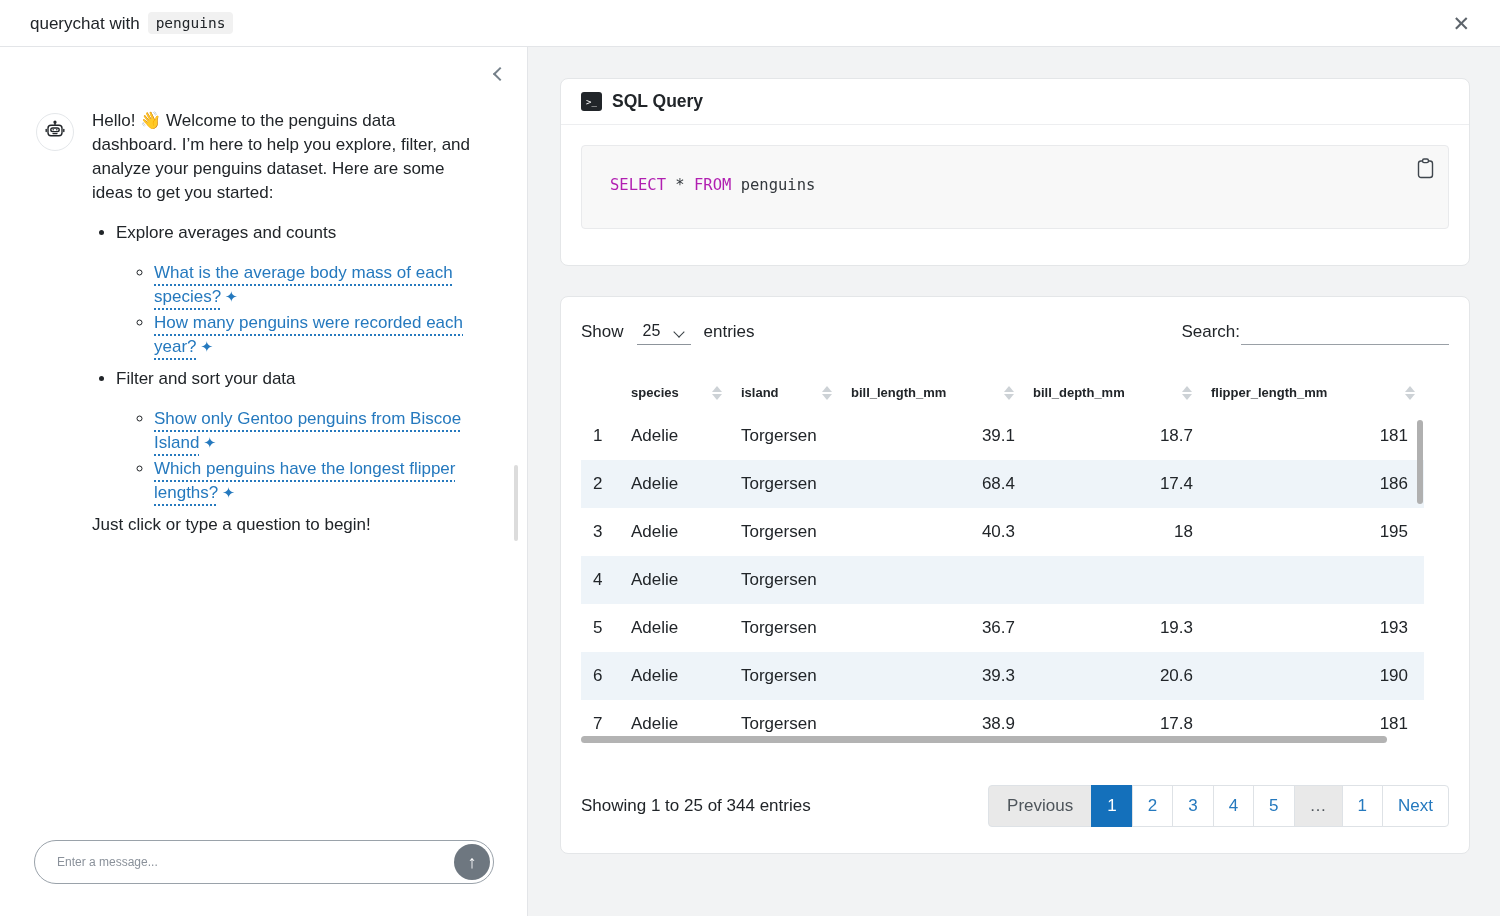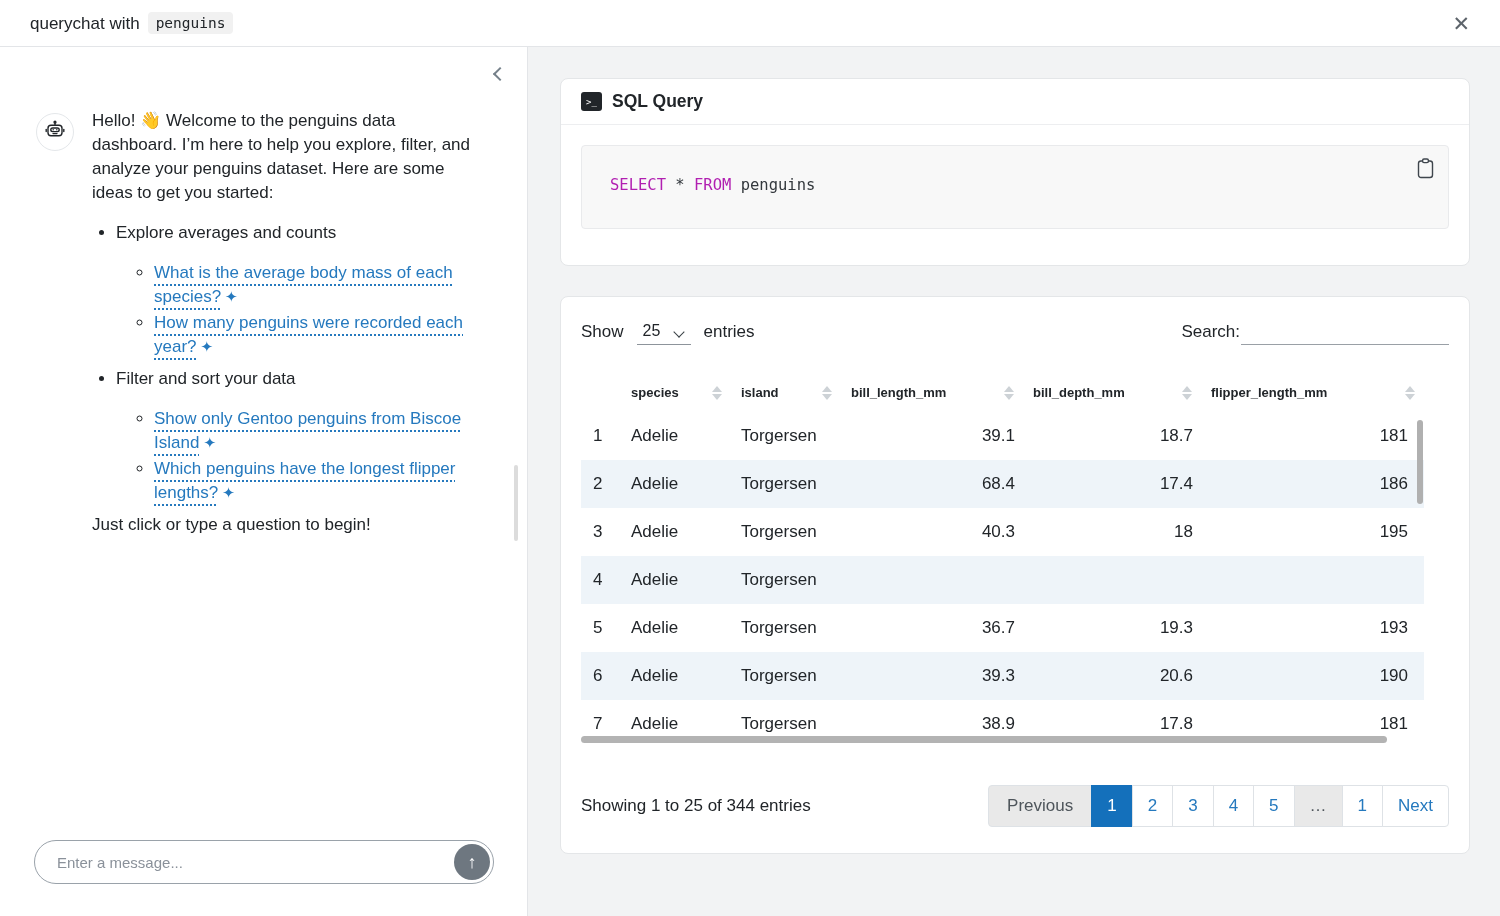--- a/index.html
+++ b/index.html
@@ -28,21 +28,21 @@
   .msg-body p{margin:0 0 16px}
   .msg-body ul{margin:0 0 4px;padding-left:24px}
   .msg-body ul ul{list-style:circle;padding-left:38px;margin:16px 0 8px}
   .msg-body li{margin:2px 0}
   a.suggestion{color:#2579be;cursor:pointer;text-decoration:underline dotted;text-decoration-thickness:1.5px;text-underline-offset:6px}
   .sparkle{color:#2579be;margin-left:4px;font-size:15px}
   .closing{margin-top:20px}
   .chat-thumb{position:absolute;right:9px;top:418px;width:4px;height:76px;background:#dcdcdc;border-radius:2px}
   .chat-input-row{padding:0 33px 32px 34px}
   .pill{position:relative;height:44px;border:1px solid #9aa2aa;border-radius:22px;display:flex;align-items:center;background:#fff}
-  .pill input{flex:1;border:none;outline:none;background:transparent;font-size:15px;padding:0 48px 0 22px;color:#212529;font-family:inherit}
+  .pill input{flex:1;border:none;outline:none;background:transparent;font-size:12px;padding:0 48px 0 22px;color:#212529;font-family:inherit}
   .pill input::placeholder{color:#8a919a}
   .send-btn{position:absolute;right:3px;top:3px;width:36px;height:36px;border-radius:50%;border:none;background:#6e7780;color:#fff;font-size:18px;font-weight:bold;display:flex;align-items:center;justify-content:center;cursor:pointer}
   
   .card{background:#fff;border:1px solid #e4e6e8;border-radius:8px;width:910px}
   .card-header{display:flex;align-items:center;gap:10px;padding:12px 20px;border-bottom:1px solid #edeef0}
   .card-title{font-weight:600;font-size:17.5px}
   .term-icon{width:21px;height:19px;background:#212529;color:#fff;border-radius:3px;font-family:"DejaVu Sans Mono",monospace;font-size:9px;display:flex;align-items:center;justify-content:center}
   
   .sql-card{margin-bottom:30px}
   .sql-body{padding:20px 20px 36px}

